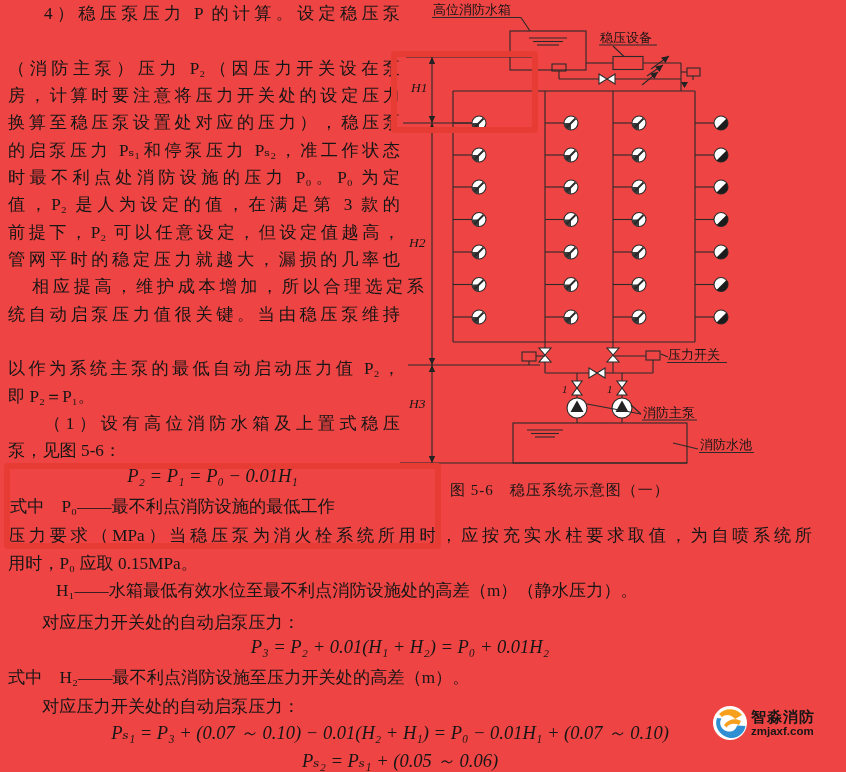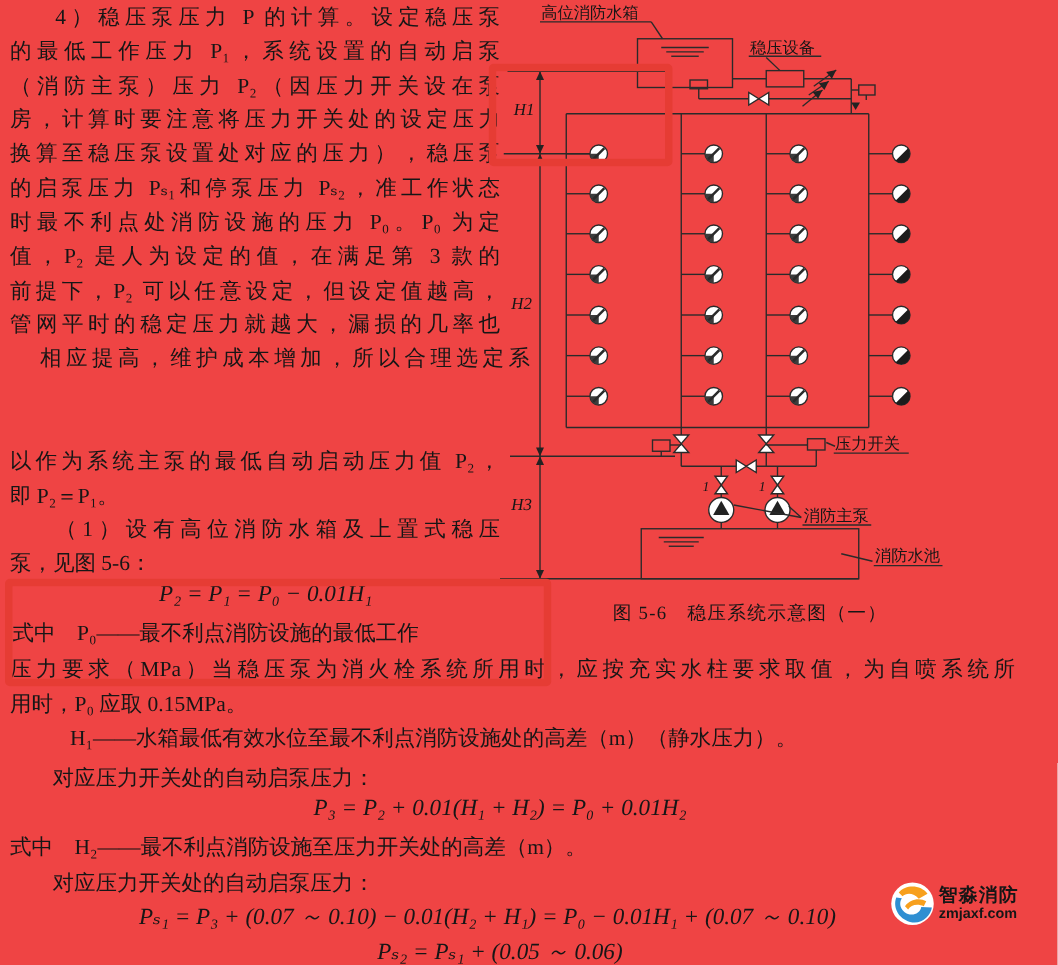--- a/index.html
+++ b/index.html
@@ -3,47 +3,47 @@
 <meta charset="utf-8">
 <style>
   html,body{margin:0;padding:0;background:#e9e9e9;}
   .page{position:relative;width:846px;height:772px;background:#ef4444;overflow:hidden;
         font-family:"Liberation Serif","DejaVu Serif","DejaVu Sans",serif;color:#161616;}
   .line{position:absolute;font-size:17.2px;line-height:1.25;white-space:nowrap;}
   .just{width:392px;text-align:justify;text-align-last:justify;white-space:normal;}
   .wjust{width:804px;text-align:justify;text-align-last:justify;white-space:normal;}
   .ind{text-indent:2.1em;}
   .frm{position:absolute;font-style:italic;font-size:18.5px;text-align:center;white-space:nowrap;}
-  .cap{position:absolute;font-size:15px;text-align:center;white-space:nowrap;letter-spacing:1px;}
+  .cap{position:absolute;font-size:15px;white-space:nowrap;letter-spacing:1px;}
   .redbox{position:absolute;border:6px solid #e63c34;border-radius:4px;pointer-events:none;}
   .diag{position:absolute;left:400px;top:0;}
   .diag text{font-family:"Liberation Serif","DejaVu Serif","DejaVu Sans",serif;fill:#161616;}
   .dimlab{font-style:italic;font-size:13.5px;}
   .lbl{font-size:13px;}
   .wm{position:absolute;left:712px;top:705px;display:flex;align-items:center;gap:3px;
       font-family:"Liberation Sans","DejaVu Sans",sans-serif;}
   .wm .b1{font-size:15px;font-weight:bold;letter-spacing:1px;line-height:1.05;}
   .wm .b2{font-size:11.5px;font-weight:bold;line-height:1.05;}
 </style>
 </head>
 <body>
 
 <div class="page">
 
   <div class="line just ind" style="left:8px;top:3px;">4）稳压泵压力 P 的计算。设定稳压泵</div>
-  <div class="line just" style="left:8px;top:30px;">的最低工作压力 P₁，系统设置的自动启泵</div>
   <div class="line just" style="left:8px;top:58px;">（消防主泵）压力 P₂（因压力开关设在泵</div>
   <div class="line just" style="left:8px;top:85px;">房，计算时要注意将压力开关处的设定压力</div>
   <div class="line just" style="left:8px;top:112px;">换算至稳压泵设置处对应的压力），稳压泵</div>
   <div class="line just" style="left:8px;top:140px;">的启泵压力 Pₛ₁和停泵压力 Pₛ₂，准工作状态</div>
   <div class="line just" style="left:8px;top:167px;">时最不利点处消防设施的压力 P₀。P₀ 为定</div>
   <div class="line just" style="left:8px;top:194px;">值，P₂ 是人为设定的值，在满足第 3 款的</div>
   <div class="line just" style="left:8px;top:222px;">前提下，P₂ 可以任意设定，但设定值越高，</div>
   <div class="line just" style="left:8px;top:249px;">管网平时的稳定压力就越大，漏损的几率也</div>
   <div class="line just" style="left:8px;top:276px;margin-left:24px;">相应提高，维护成本增加，所以合理选定系</div>
+  <div class="line just" style="left:8px;top:304px;">统自动启泵压力值很关键。当由稳压泵维持</div>
   <div class="line just" style="left:8px;top:358px;">以作为系统主泵的最低自动启动压力值 P₂，</div>
   <div class="line" style="left:8px;top:386px;">即 P₂＝P₁。</div>
   <div class="line just ind" style="left:8px;top:413px;">（1）设有高位消防水箱及上置式稳压</div>
   <div class="line" style="left:8px;top:440px;">泵，见图 5-6：</div>
 
   <div class="frm" style="left:60px;top:466px;width:305px;">P₂ = P₁ = P₀ − 0.01H₁</div>
   <div class="line" style="left:10px;top:496px;">式中　P₀——最不利点消防设施的最低工作</div>
 
   <div class="line wjust" style="left:8px;top:525px;">压力要求（MPa）当稳压泵为消火栓系统所用时，应按充实水柱要求取值，为自喷系统所</div>
   <div class="line" style="left:8px;top:553px;">用时，P₀ 应取 0.15MPa。</div>

